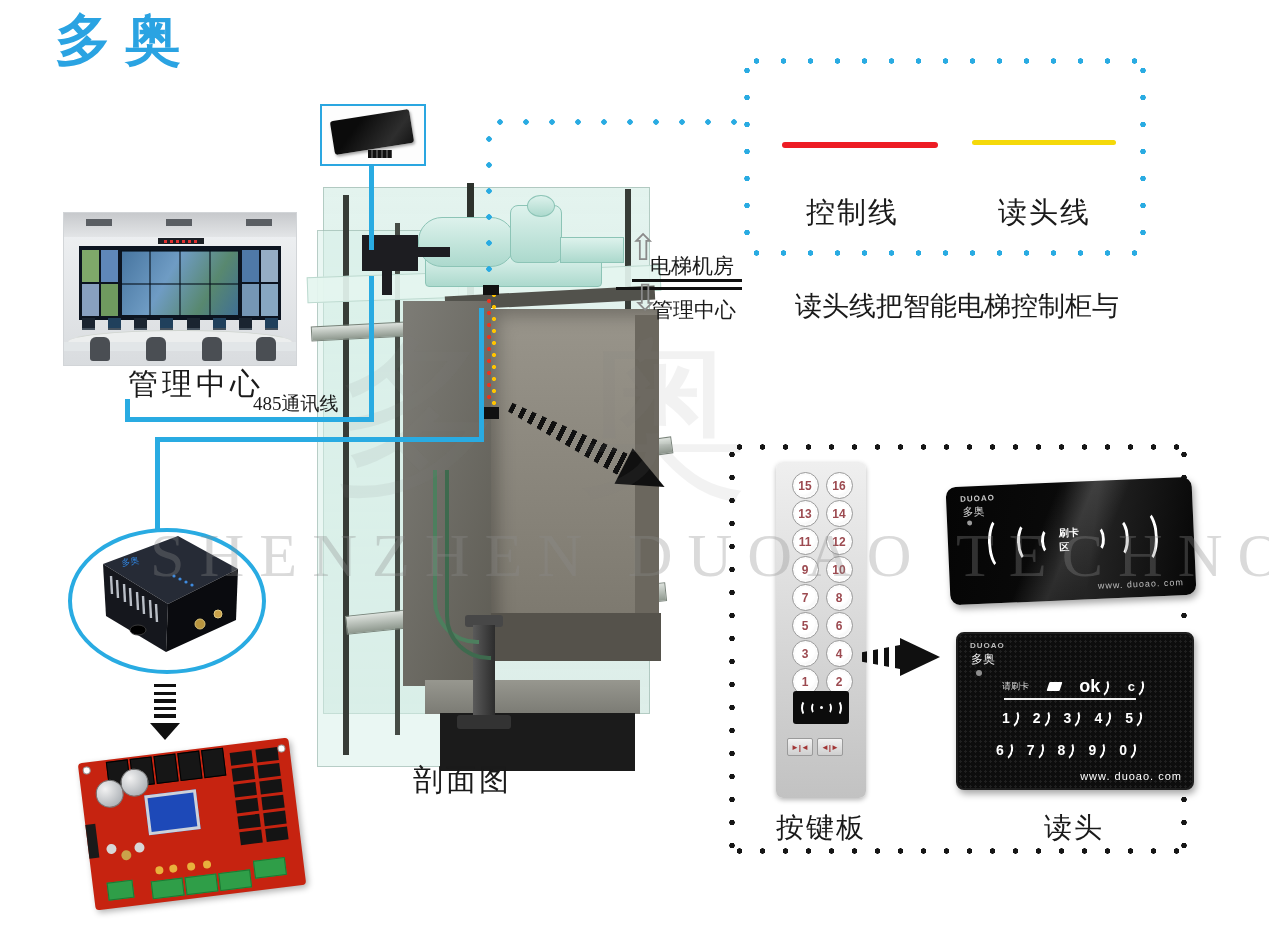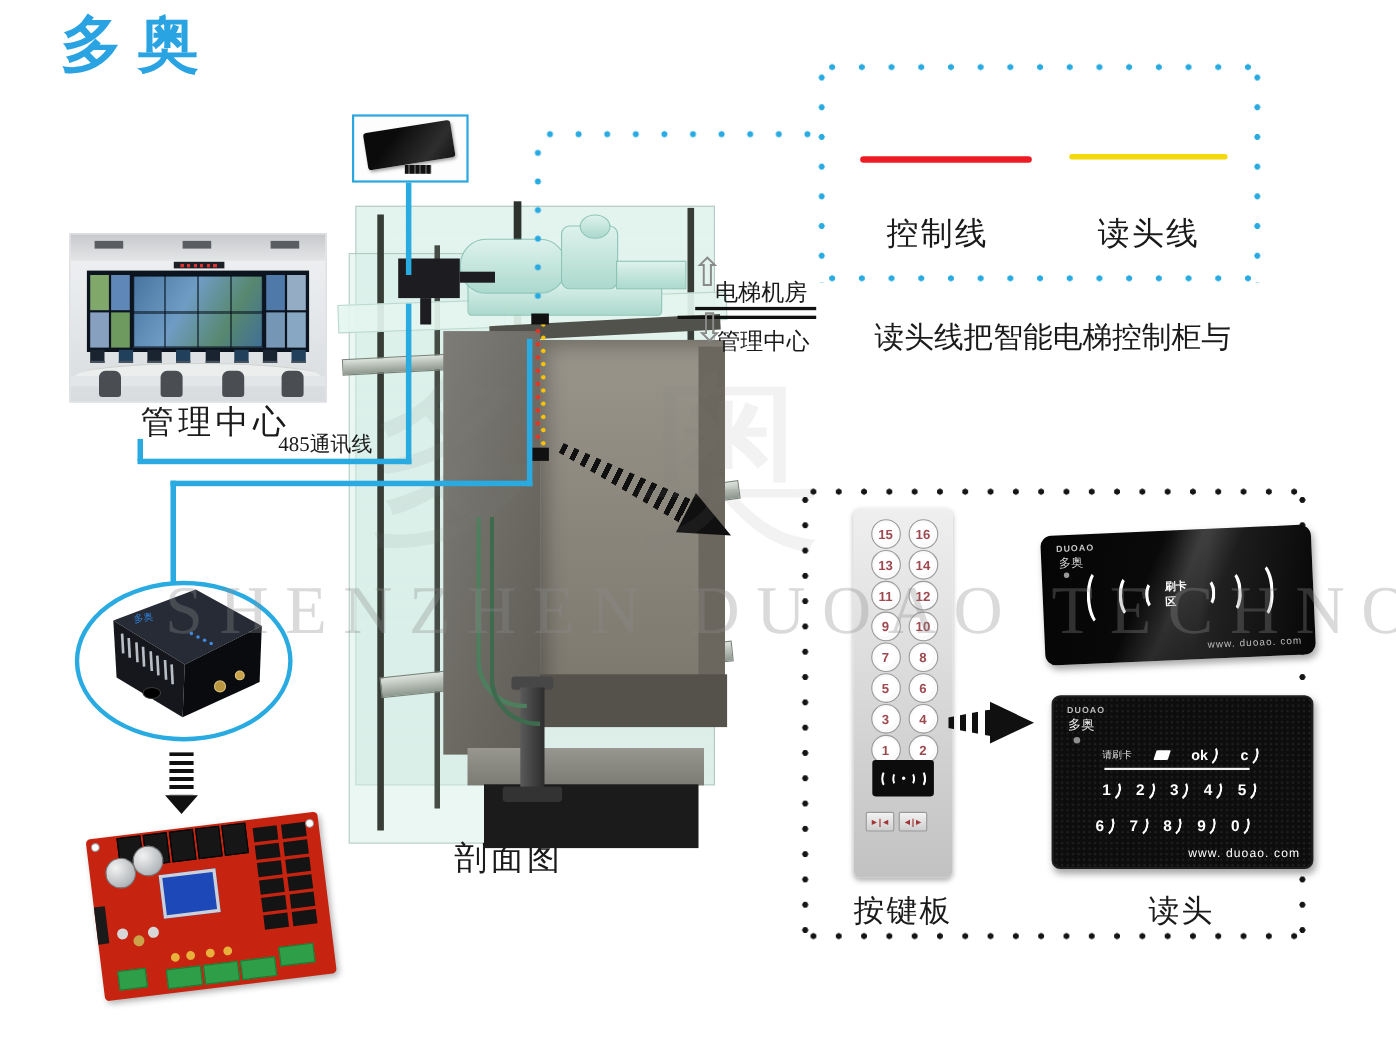--- a/index.html
+++ b/index.html
@@ -340,21 +340,21 @@
 
     <div class="abs" style="left:228px;top:189px;width:234px;height:154px;border-radius:8px;background-color:#0d0d0d;
          background-image:radial-gradient(rgba(255,255,255,.08) 1px,transparent 1.4px);background-size:5px 5px;
          border:2px solid #1e1e1e;box-shadow:2px 4px 7px rgba(0,0,0,.35);">
       <div class="abs" style="left:12px;top:7px;font-size:8px;letter-spacing:1px;color:#bbb;font-weight:700;">DUOAO</div>
       <div class="abs cn" style="left:13px;top:17px;font-size:12px;color:#eee;">多奥</div>
       <div class="abs" style="left:18px;top:36px;width:6px;height:6px;border-radius:50%;background:#8f8f8f;"></div>
       <div class="abs" style="left:44px;top:42px;width:142px;display:flex;align-items:center;justify-content:space-between;">
         <span class="cn" style="font-size:9px;color:#ddd;">请刷卡</span>
         <span style="display:inline-block;width:13px;height:9px;background:#fff;transform:skewX(-18deg);border-radius:1px;"></span>
-        <span class="key" style="font-size:13px;">
+        <span class="key" style="font-size:18px;">
             <span>ok</span>
             <i></i>
           </span>
         <span class="key" style="font-size:13px;">
             <span>c</span>
             <i></i>
           </span>
       </div>
       <div class="abs" style="left:46px;top:64px;width:132px;height:2px;background:#f2f2f2;"></div>
       <div class="abs" style="left:44px;top:74px;width:140px;display:flex;justify-content:space-between;">

